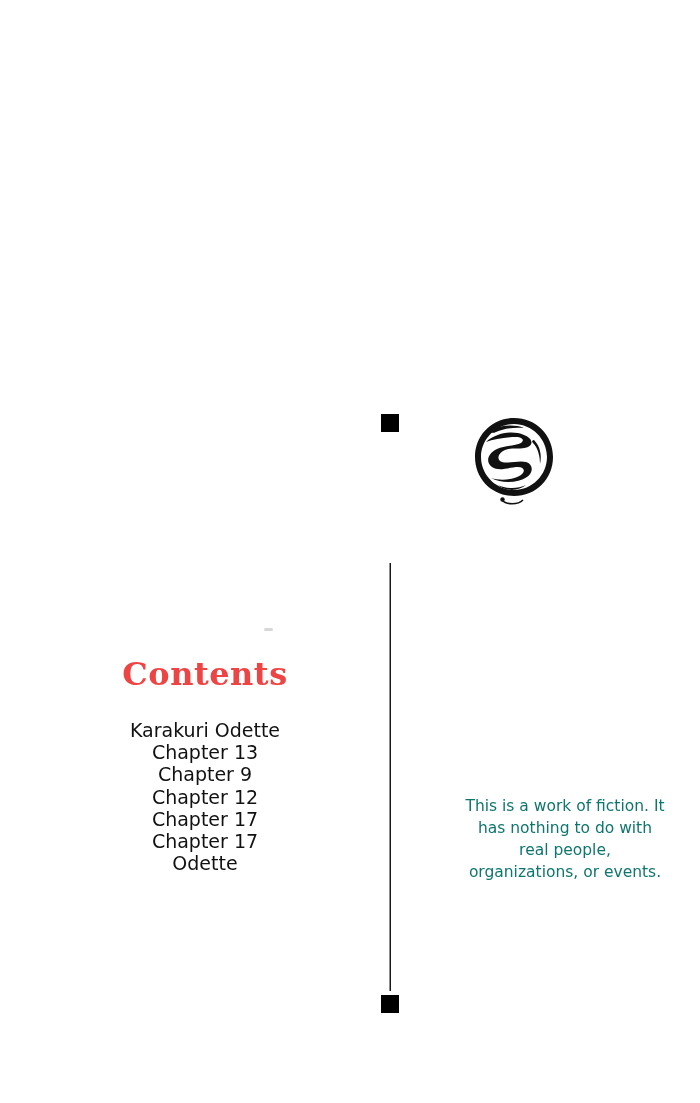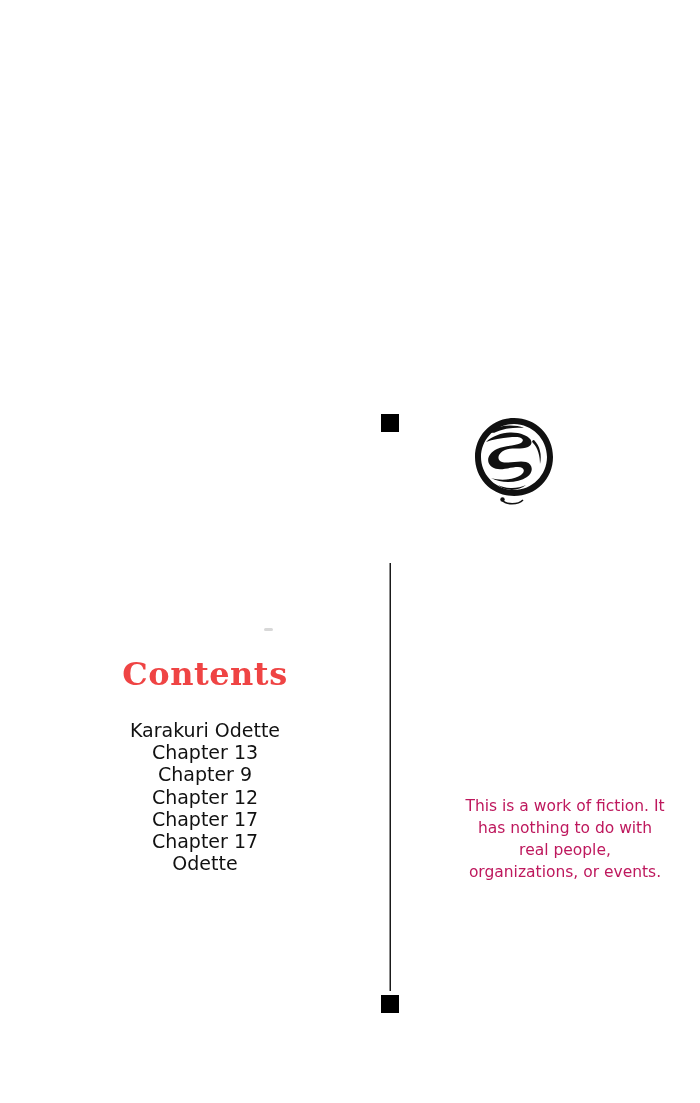--- a/index.html
+++ b/index.html
@@ -100,21 +100,21 @@
 
   
   .disclaimer {
     position: absolute;
     left: 465px;
     top: 795px;
     width: 200px;
     text-align: center;
     font-size: 15.5px;
     line-height: 22px;
-    color: #be185d;
+    color: #0f766e;
   }
 </style>
 </head>
 <body>
 
 <div class="page">
 
   <div class="cap cap-top"></div>
   <div class="rule-line"></div>
   <div class="cap cap-bottom"></div>

